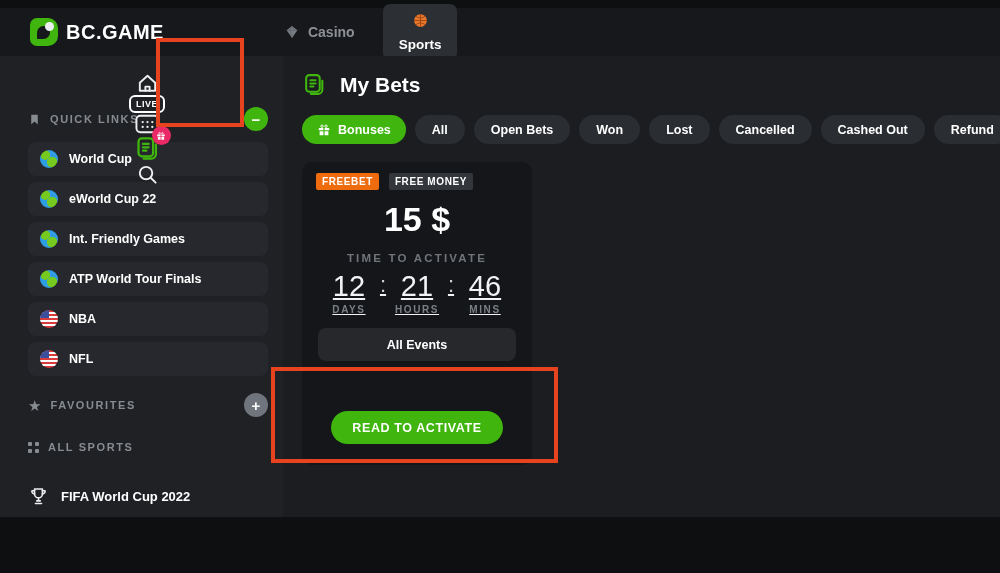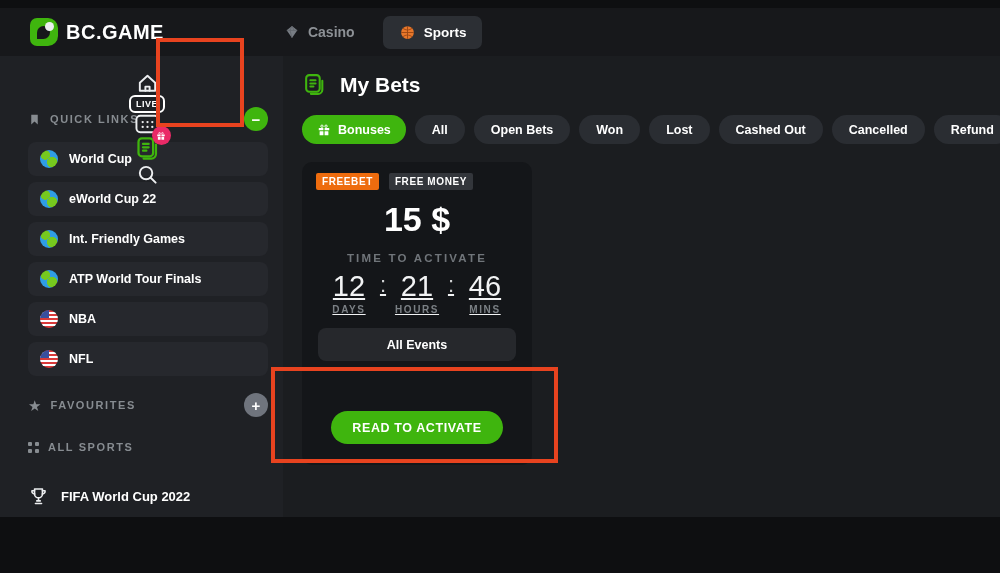--- a/index.html
+++ b/index.html
@@ -10,21 +10,21 @@
   
   .top-strip { position:absolute; top:0; left:0; width:100%; height:8px; background:#0e0f11; }
   .topbar { position:absolute; top:8px; left:0; width:100%; height:48px; background:#17181b; display:flex; align-items:center; padding-left:30px; }
   .logo { display:flex; align-items:center; gap:8px; cursor:pointer; }
   .logo-mark { width:28px; height:28px; background:#3fb50e; border-radius:7px 10px 10px 7px; position:relative; display:inline-block; }
   .logo-mark::after { content:""; position:absolute; left:7px; top:8px; width:13px; height:13px; background:#17181b; border-radius:50% 50% 50% 0; }
   .logo-mark::before { content:""; position:absolute; right:4px; top:4px; width:9px; height:9px; background:#eceff1; border-radius:50%; z-index:1; }
   .logo-text { font-size:20px; font-weight:800; letter-spacing:0.5px; color:#fff; }
   .nav-item { display:flex; align-items:center; gap:8px; cursor:pointer; }
   .nav-casino { margin-left:120px; color:#8d9196; font-size:14px; font-weight:600; }
-  .nav-sports { margin-left:28px; background:#2c2f34; border-radius:7px; padding:8px 16px; color:#fff; font-size:13.5px; font-weight:700; }
+  .nav-sports { margin-left:28px; background:#2c2f34; border-radius:7px; padding:8px 16px; color:#fff; font-size:13.5px; font-weight:700;flex-direction:column; }
   .icon-svg { display:inline-flex; align-items:center; justify-content:center; }
 
   
   .sidebar { position:absolute; top:56px; left:0; width:283px; height:517px; background:#1f2125; padding:0 15px 0 28px; }
   .icon-row { margin-top:16px; height:34px; display:flex; align-items:center; justify-content:space-between; padding-right:2px;flex-direction:column; }
   .side-icon { position:relative; cursor:pointer; display:inline-flex; align-items:center; }
   .live-pill { border:2px solid #fff; border-radius:6px; padding:2px 5px; font-size:9px; font-weight:800; letter-spacing:0.5px; color:#fff; }
   .noti-badge { position:absolute; top:-9px; right:-10px; width:19px; height:19px; border-radius:50%; background:#ea2a67; display:flex; align-items:center; justify-content:center; }
   .section-row { display:flex; align-items:center; gap:9px; color:#878c91; }
   .section-label { font-size:11px; font-weight:700; letter-spacing:1.6px; color:#878c91; }
@@ -282,24 +282,24 @@
       <div class="tab">
           <span>Open Bets</span>
         </div>
       <div class="tab">
           <span>Won</span>
         </div>
       <div class="tab">
           <span>Lost</span>
         </div>
       <div class="tab">
+          <span>Cancelled</span>
+        </div>
+      <div class="tab">
           <span>Cashed Out</span>
-        </div>
-      <div class="tab">
-          <span>Cancelled</span>
         </div>
       <div class="tab">
           <span>Refund</span>
         </div>
     </div>
 
     <div class="bonus-card">
       <div class="badges">
         <span class="badge badge-freebet">FREEBET</span>
         <span class="badge badge-name">FREE MONEY</span>

